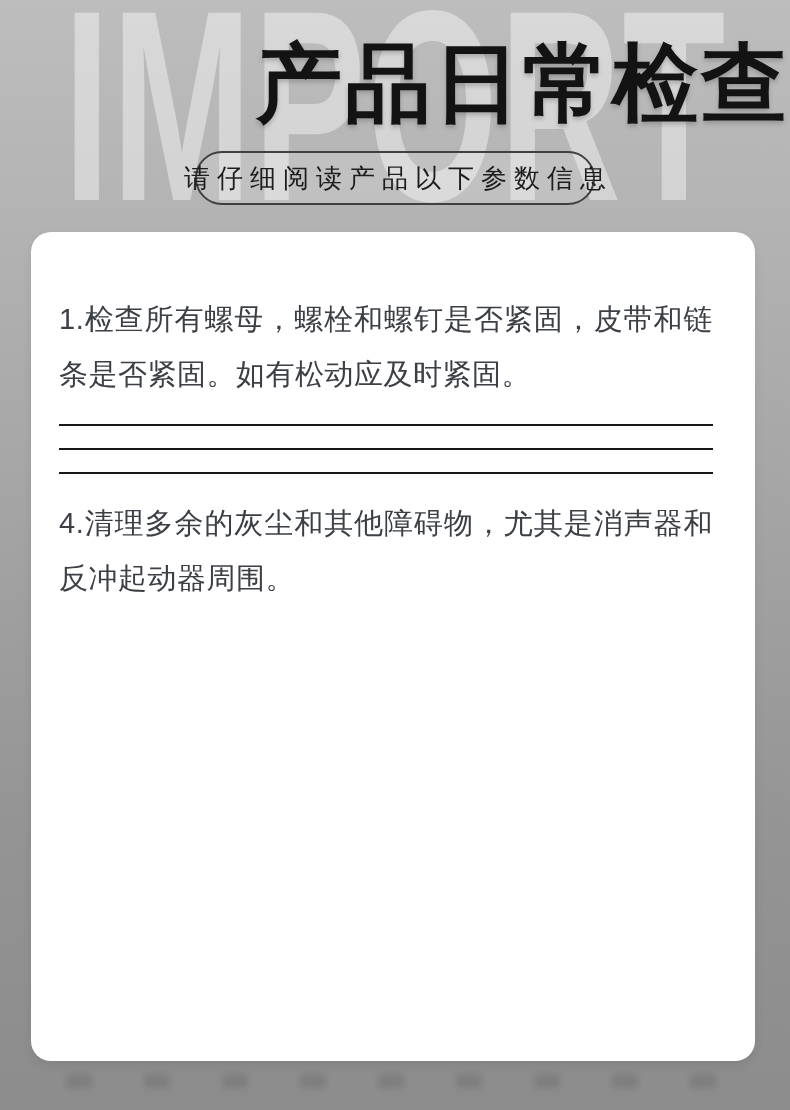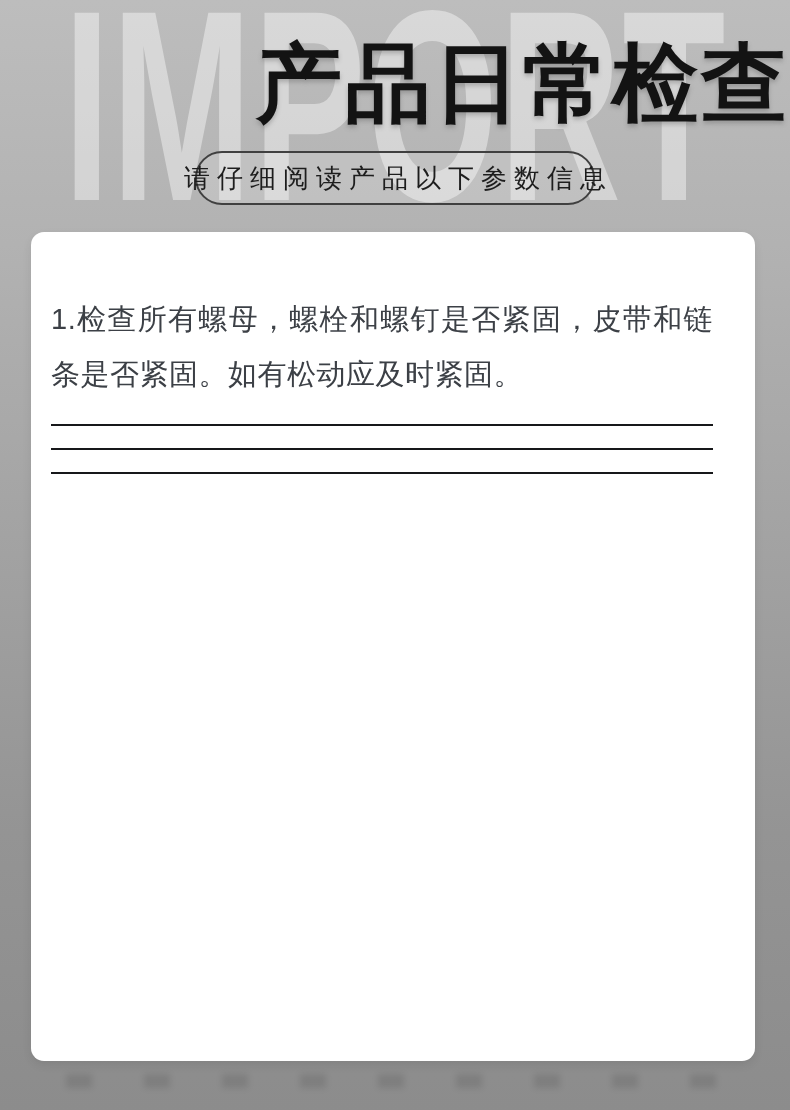--- a/index.html
+++ b/index.html
@@ -74,22 +74,22 @@
   }
   
   .card {
     position: absolute;
     top: 232px;
     left: 31px;
     width: 724px;
     height: 829px;
     box-sizing: border-box;
     background: #ffffff;
-    border-radius: 13px;
-    padding: 60px 42px 20px 20px;
+    border-radius: 20px;
+    padding: 60px 42px 20px 28px;
     box-shadow: 0 4px 10px rgba(0, 0, 0, 0.08);
   }
   .item p {
     margin: 0;
     font-size: 29px;
     line-height: 55px;
     color: #3c4046;
     text-align: justify;
     letter-spacing: 0.5px;
   }
@@ -136,18 +136,21 @@
     </div>
 
     <div class="divider"></div>
 
 
     <div class="divider"></div>
 
 
     <div class="divider"></div>
 
+    <div class="item">
+      <p>4.清理多余的灰尘和其他障碍物，尤其是消声器和反冲起动器周围。</p>
+    </div>
 
   </div>
 
   <div class="cutoff-next-section"></div>
 
 </div>
 
 </body></html>

